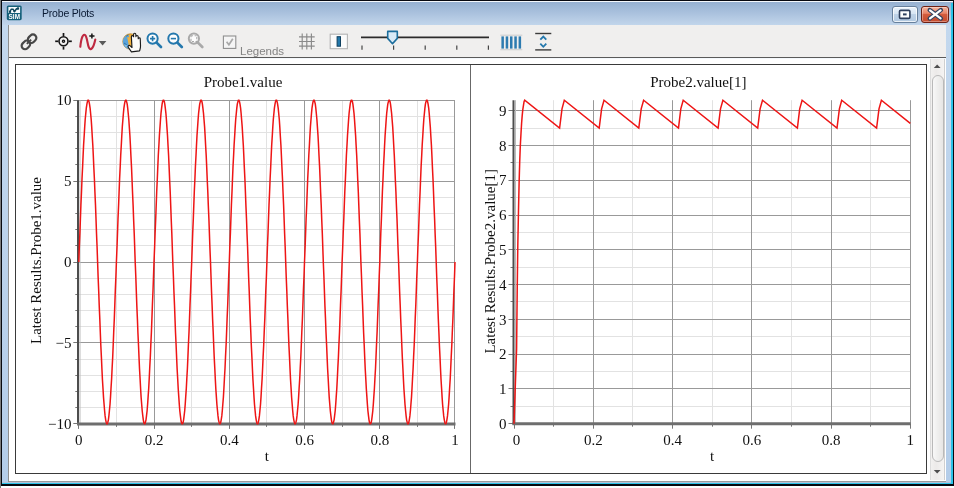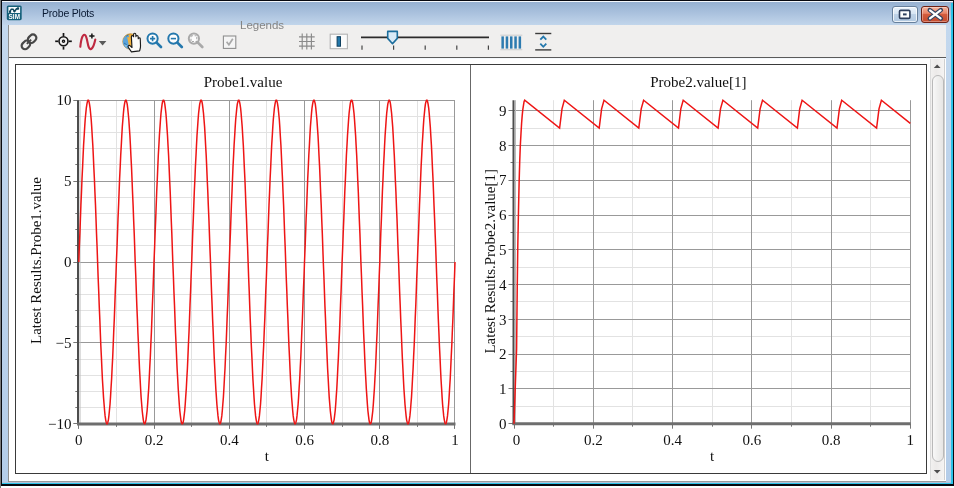--- a/index.html
+++ b/index.html
@@ -29,21 +29,21 @@
 #sthumb { position:absolute; left:931.5px; top:74.5px; width:12.6px; height:387px;
   background:linear-gradient(90deg,#f8f8f8,#efefee 45%,#e7e6e5); border:1px solid #b9b9b9; border-radius:6.5px; }
 #btnrestore { position:absolute; left:891.5px; top:5.5px; width:26.5px; height:17px;
   border:1px solid #67809c; border-radius:3px;
   background:linear-gradient(180deg,#e9f2fb 0%,#d7e5f3 45%,#bed2e7 50%,#b2c9e1 100%);
   box-shadow:inset 0 0 0 1px rgba(255,255,255,.75); }
 #btnclose { position:absolute; left:920.5px; top:5.5px; width:28.5px; height:17px;
   border:1px solid #6e2014; border-radius:3px;
   background:linear-gradient(180deg,#f3b6a0 0%,#e98468 42%,#d35b3d 50%,#c54a2c 100%);
   box-shadow:inset 0 0 0 1px rgba(255,255,255,.35); }
-#legends { position:absolute; left:240px; top:19px; font-size:11.5px; color:#848484; }
+#legends { position:absolute; left:240px; top:45px; font-size:11.5px; color:#848484; }
 svg.lay { position:absolute; left:0; top:0; will-change:transform; }
 #titletext, #legends { will-change:transform; }
 </style></head>
 <body>
 <div id="graycol"></div>
 <div id="blackframe"></div>
 <div id="whitehl"></div>
 <div id="titlebar"></div>
 <div id="titletext">Probe Plots</div>
 <div id="lborder"></div>

